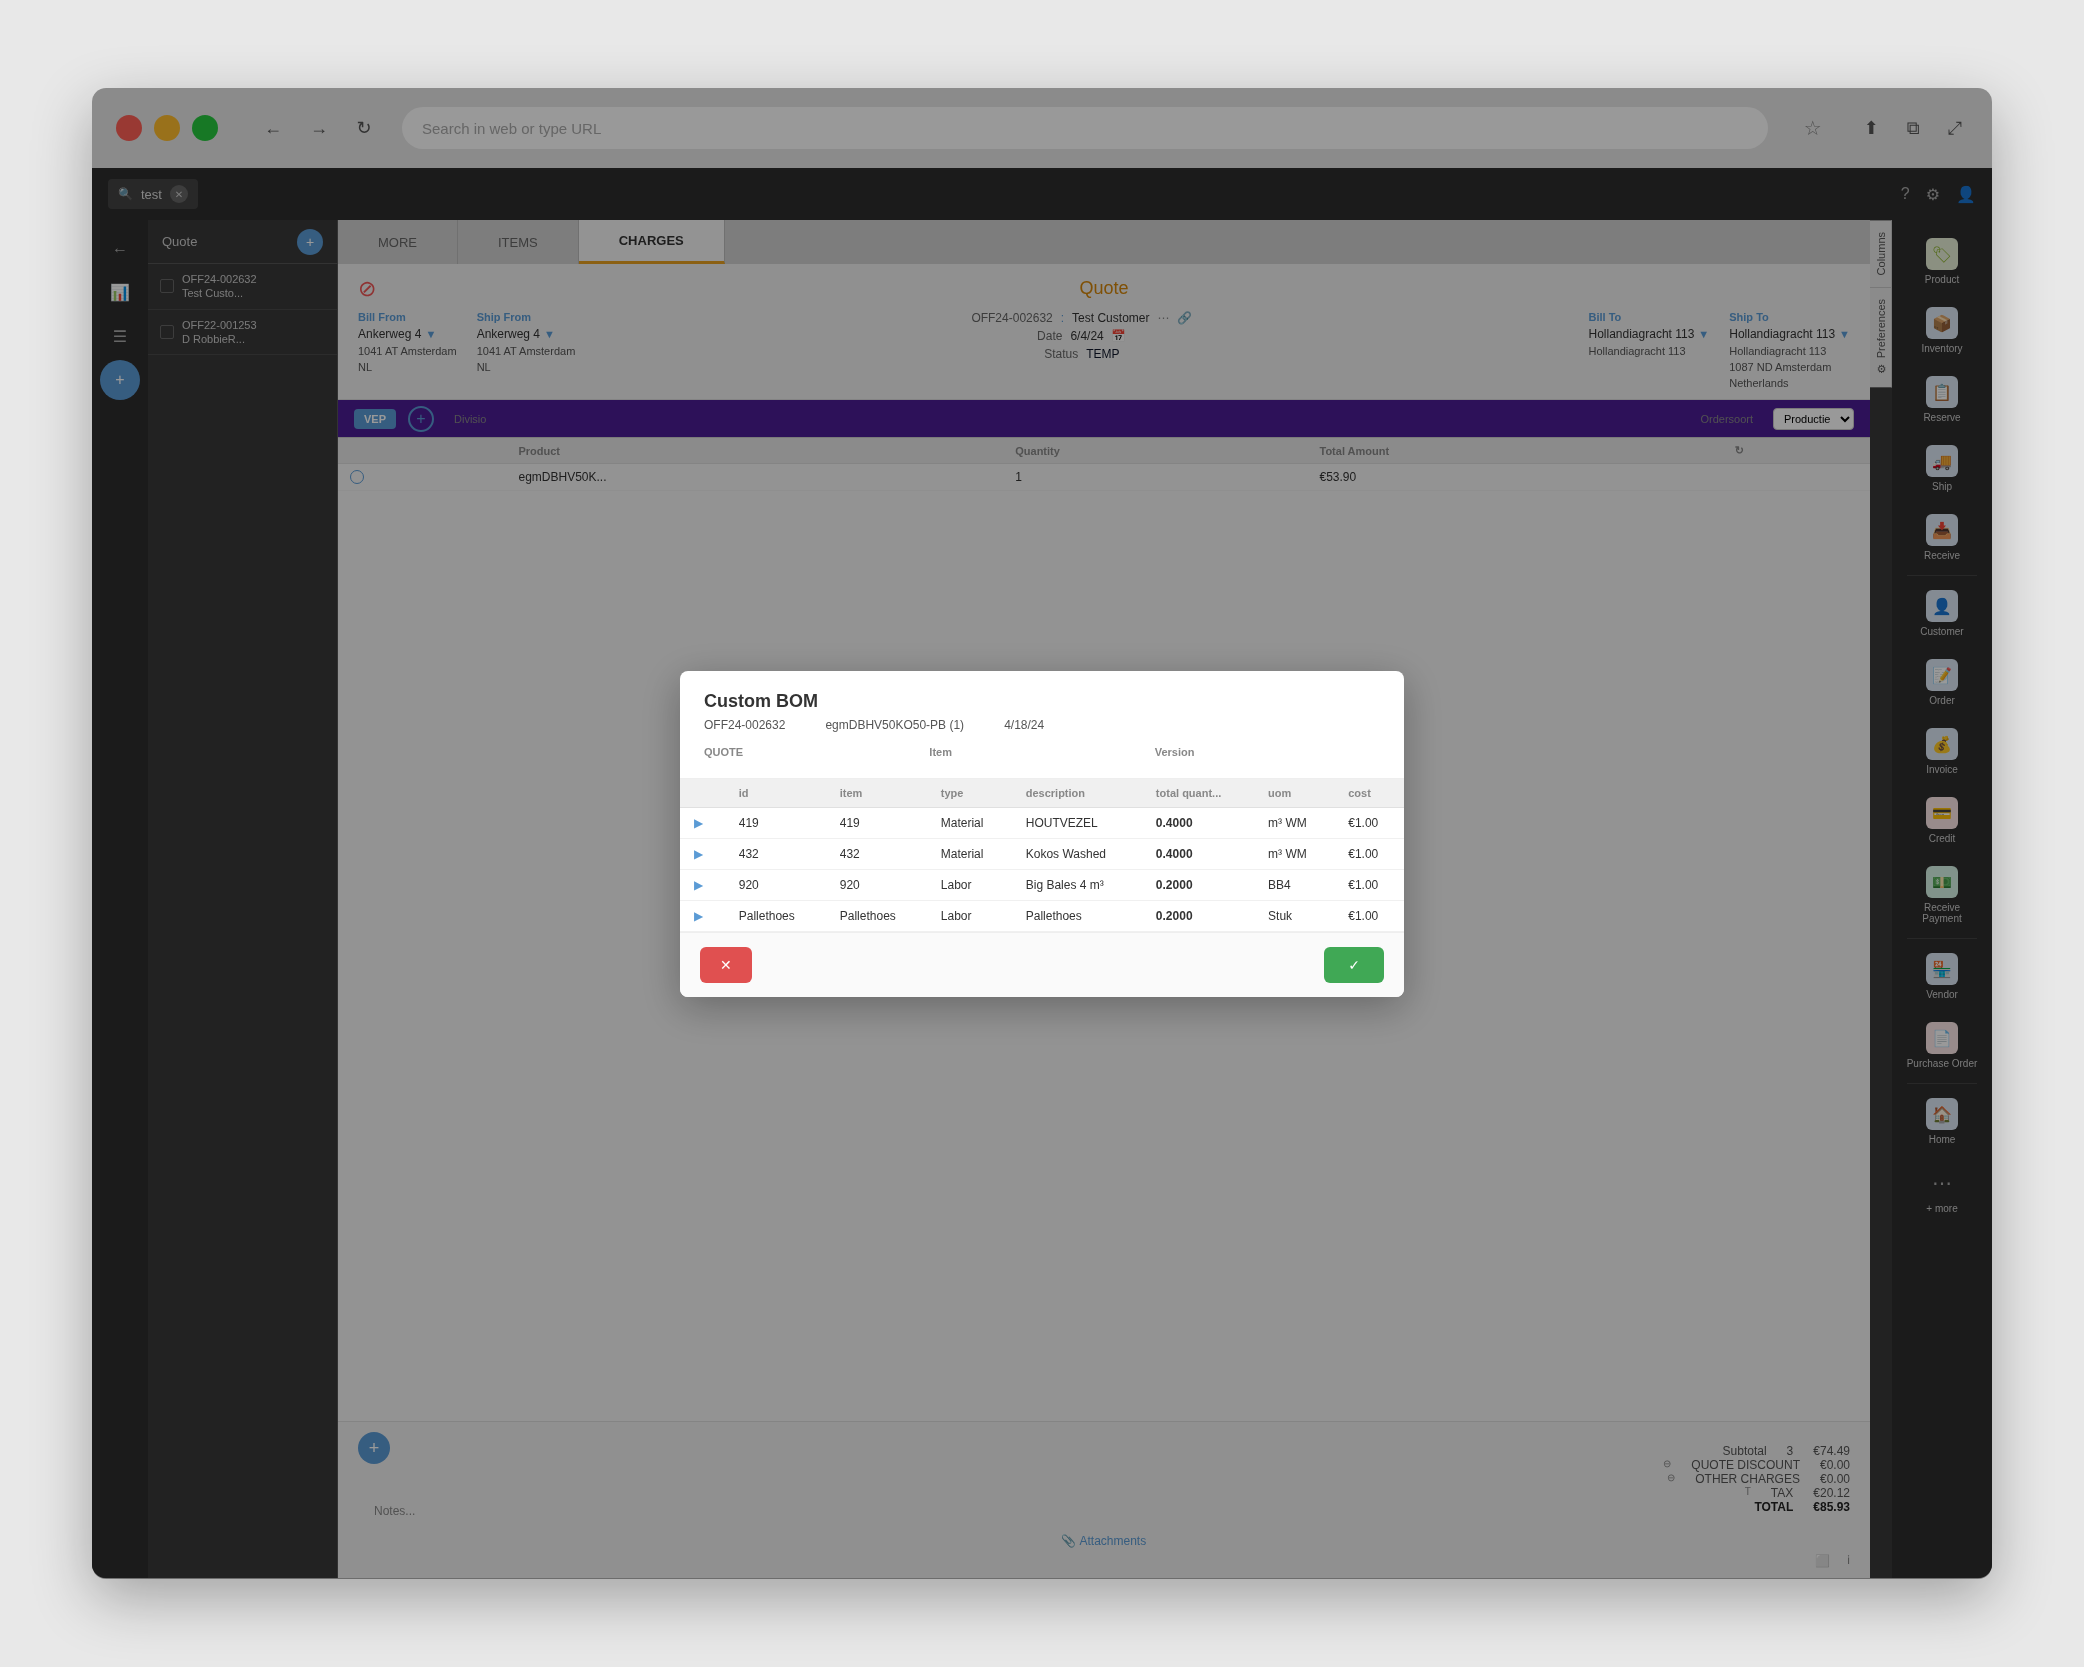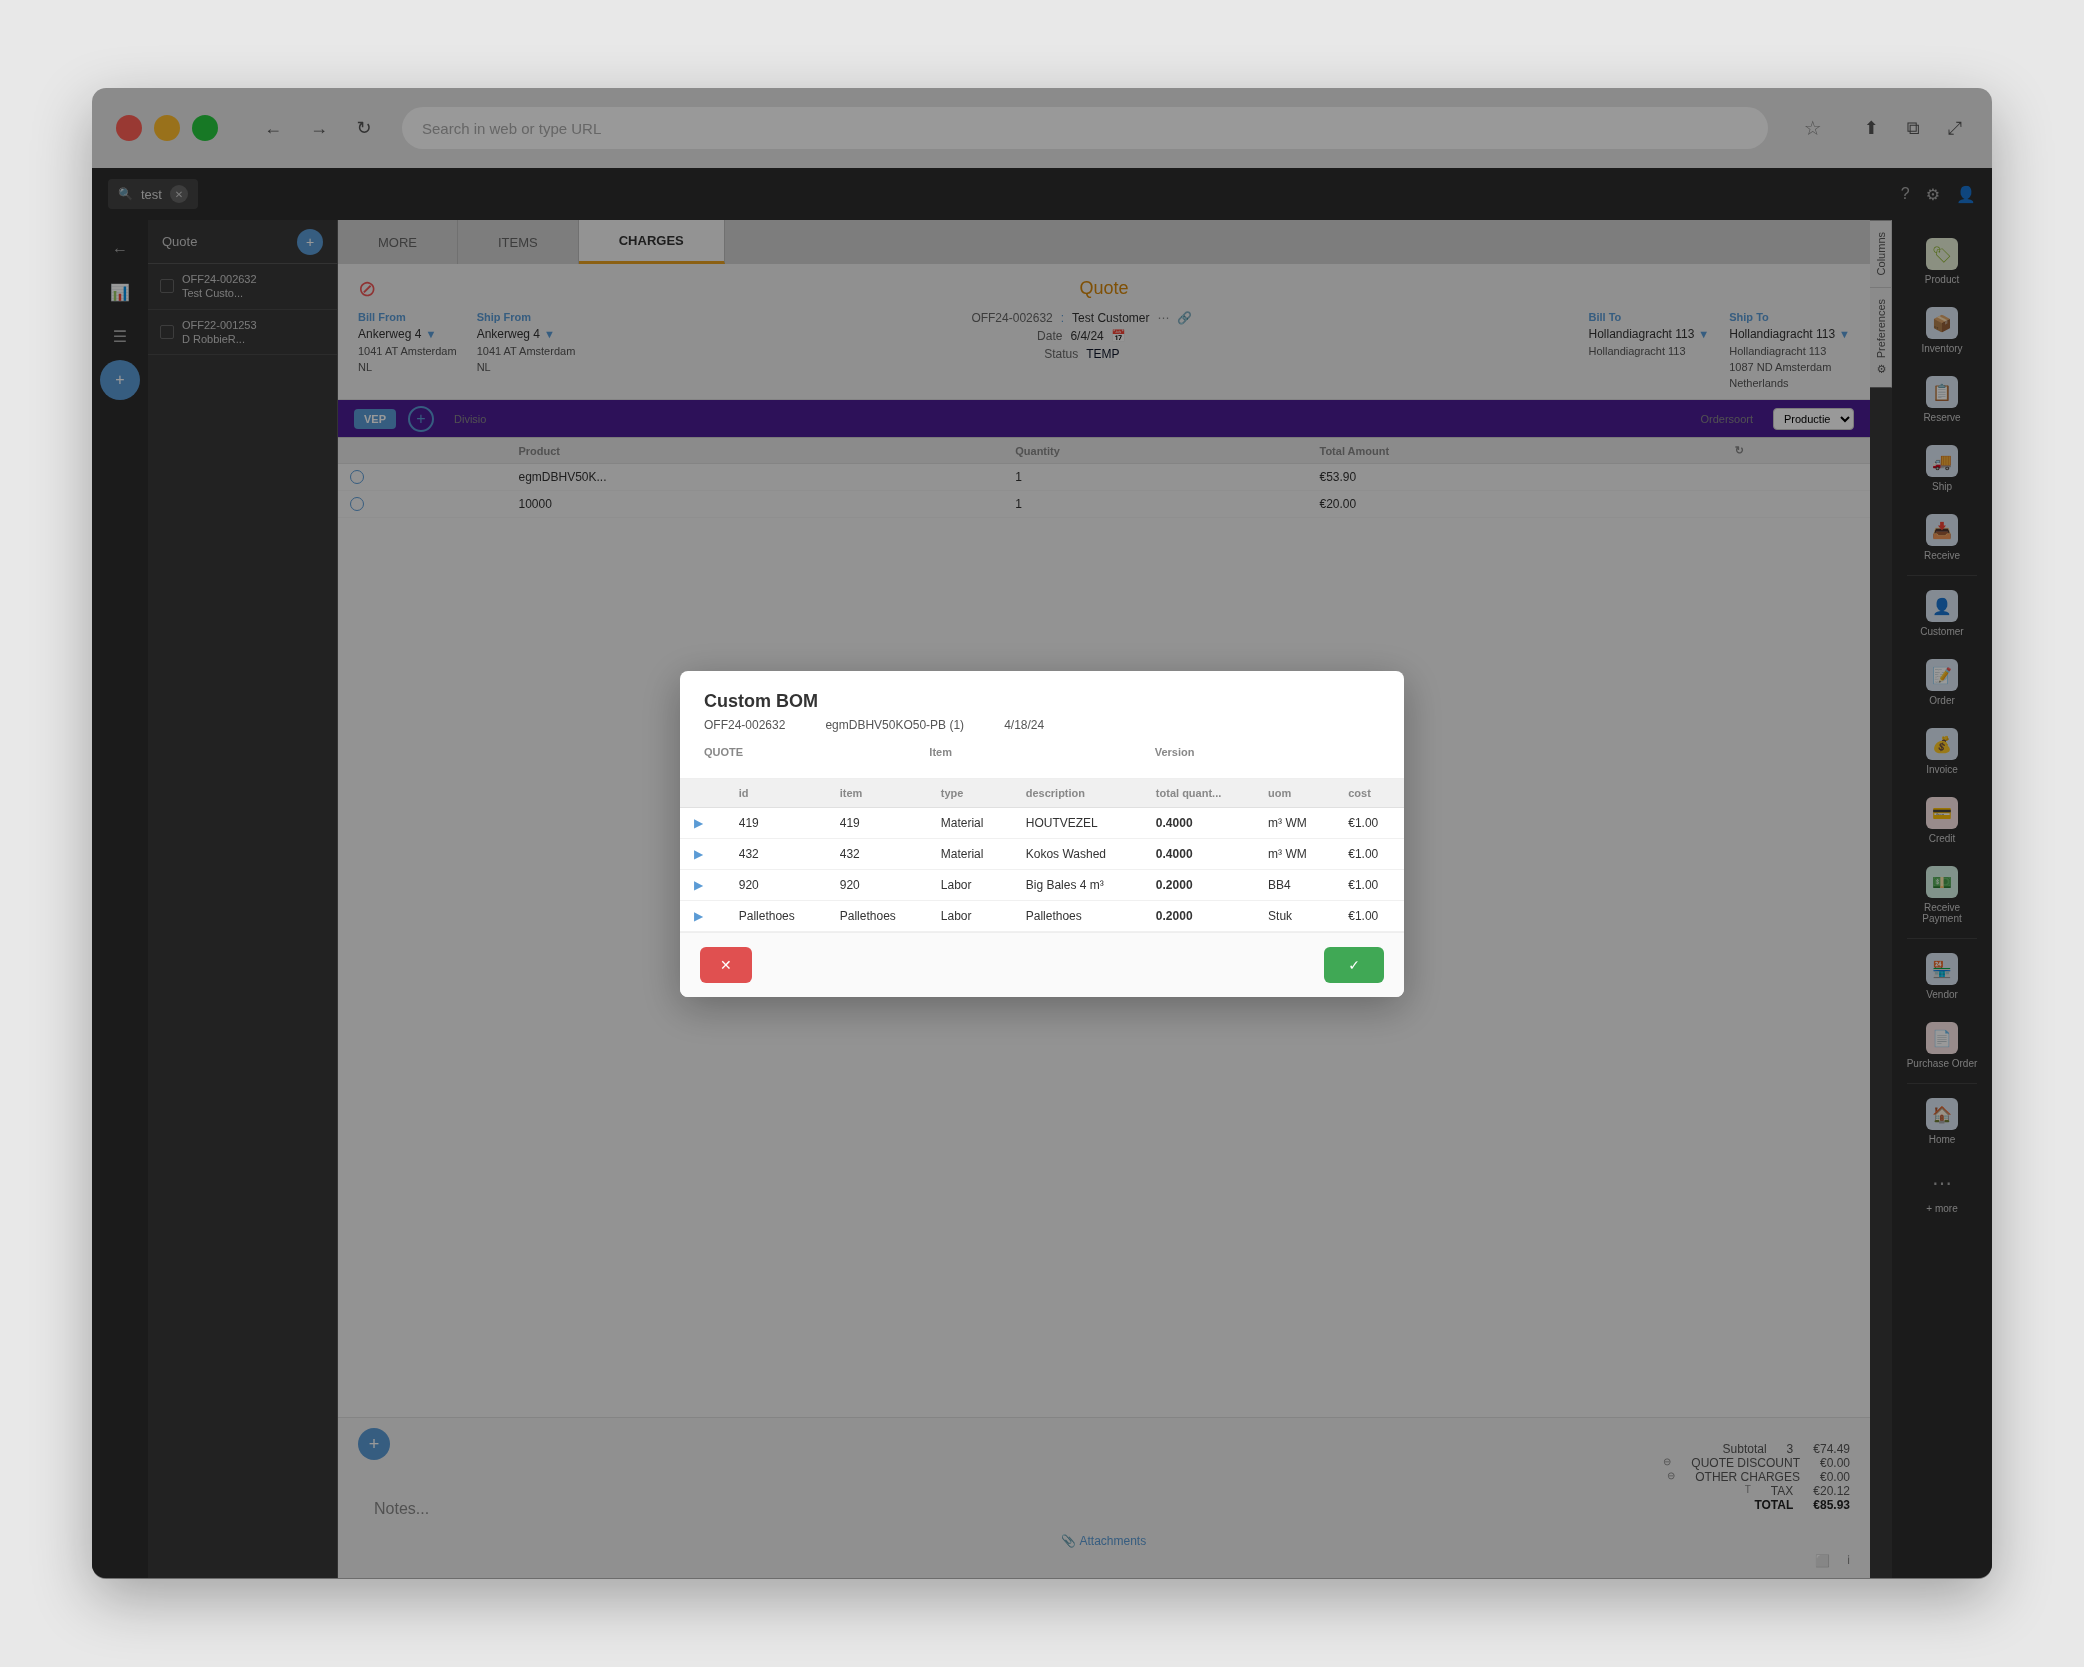--- a/index.html
+++ b/index.html
@@ -698,21 +698,21 @@
       font-size: 11px;
       padding: 12px 4px;
       cursor: pointer;
       border-left: 1px solid #ccc;
       display: flex;
       align-items: center;
     }
 
     .notes-section {
       padding: 8px 16px;
-      font-size: 16px;
+      font-size: 12px;
       color: #888;
       margin-top: 26px;
     }
   </style>
 </head>
 <body>
 
 <div class="browser">
 
   <div class="browser-titlebar">
@@ -888,29 +888,20 @@
               </tr>
             </thead>
             <tbody>
               <tr>
                 <td>
                     <div class="grid-row-radio"></div>
                   </td>
                 <td>egmDBHV50K...</td>
                 <td>1</td>
                 <td>€53.90</td>
-                <td></td>
-              </tr>
-              <tr>
-                <td>
-                    <div class="grid-row-radio"></div>
-                  </td>
-                <td>10000</td>
-                <td>1</td>
-                <td>€20.00</td>
                 <td></td>
               </tr>
             </tbody>
           </table>
         </div>
 
         <div class="doc-footer">
           <div class="footer-row">
             <div style="display:flex;flex-direction:column;gap:6px;">
               <div class="footer-add-btn">+</div>

